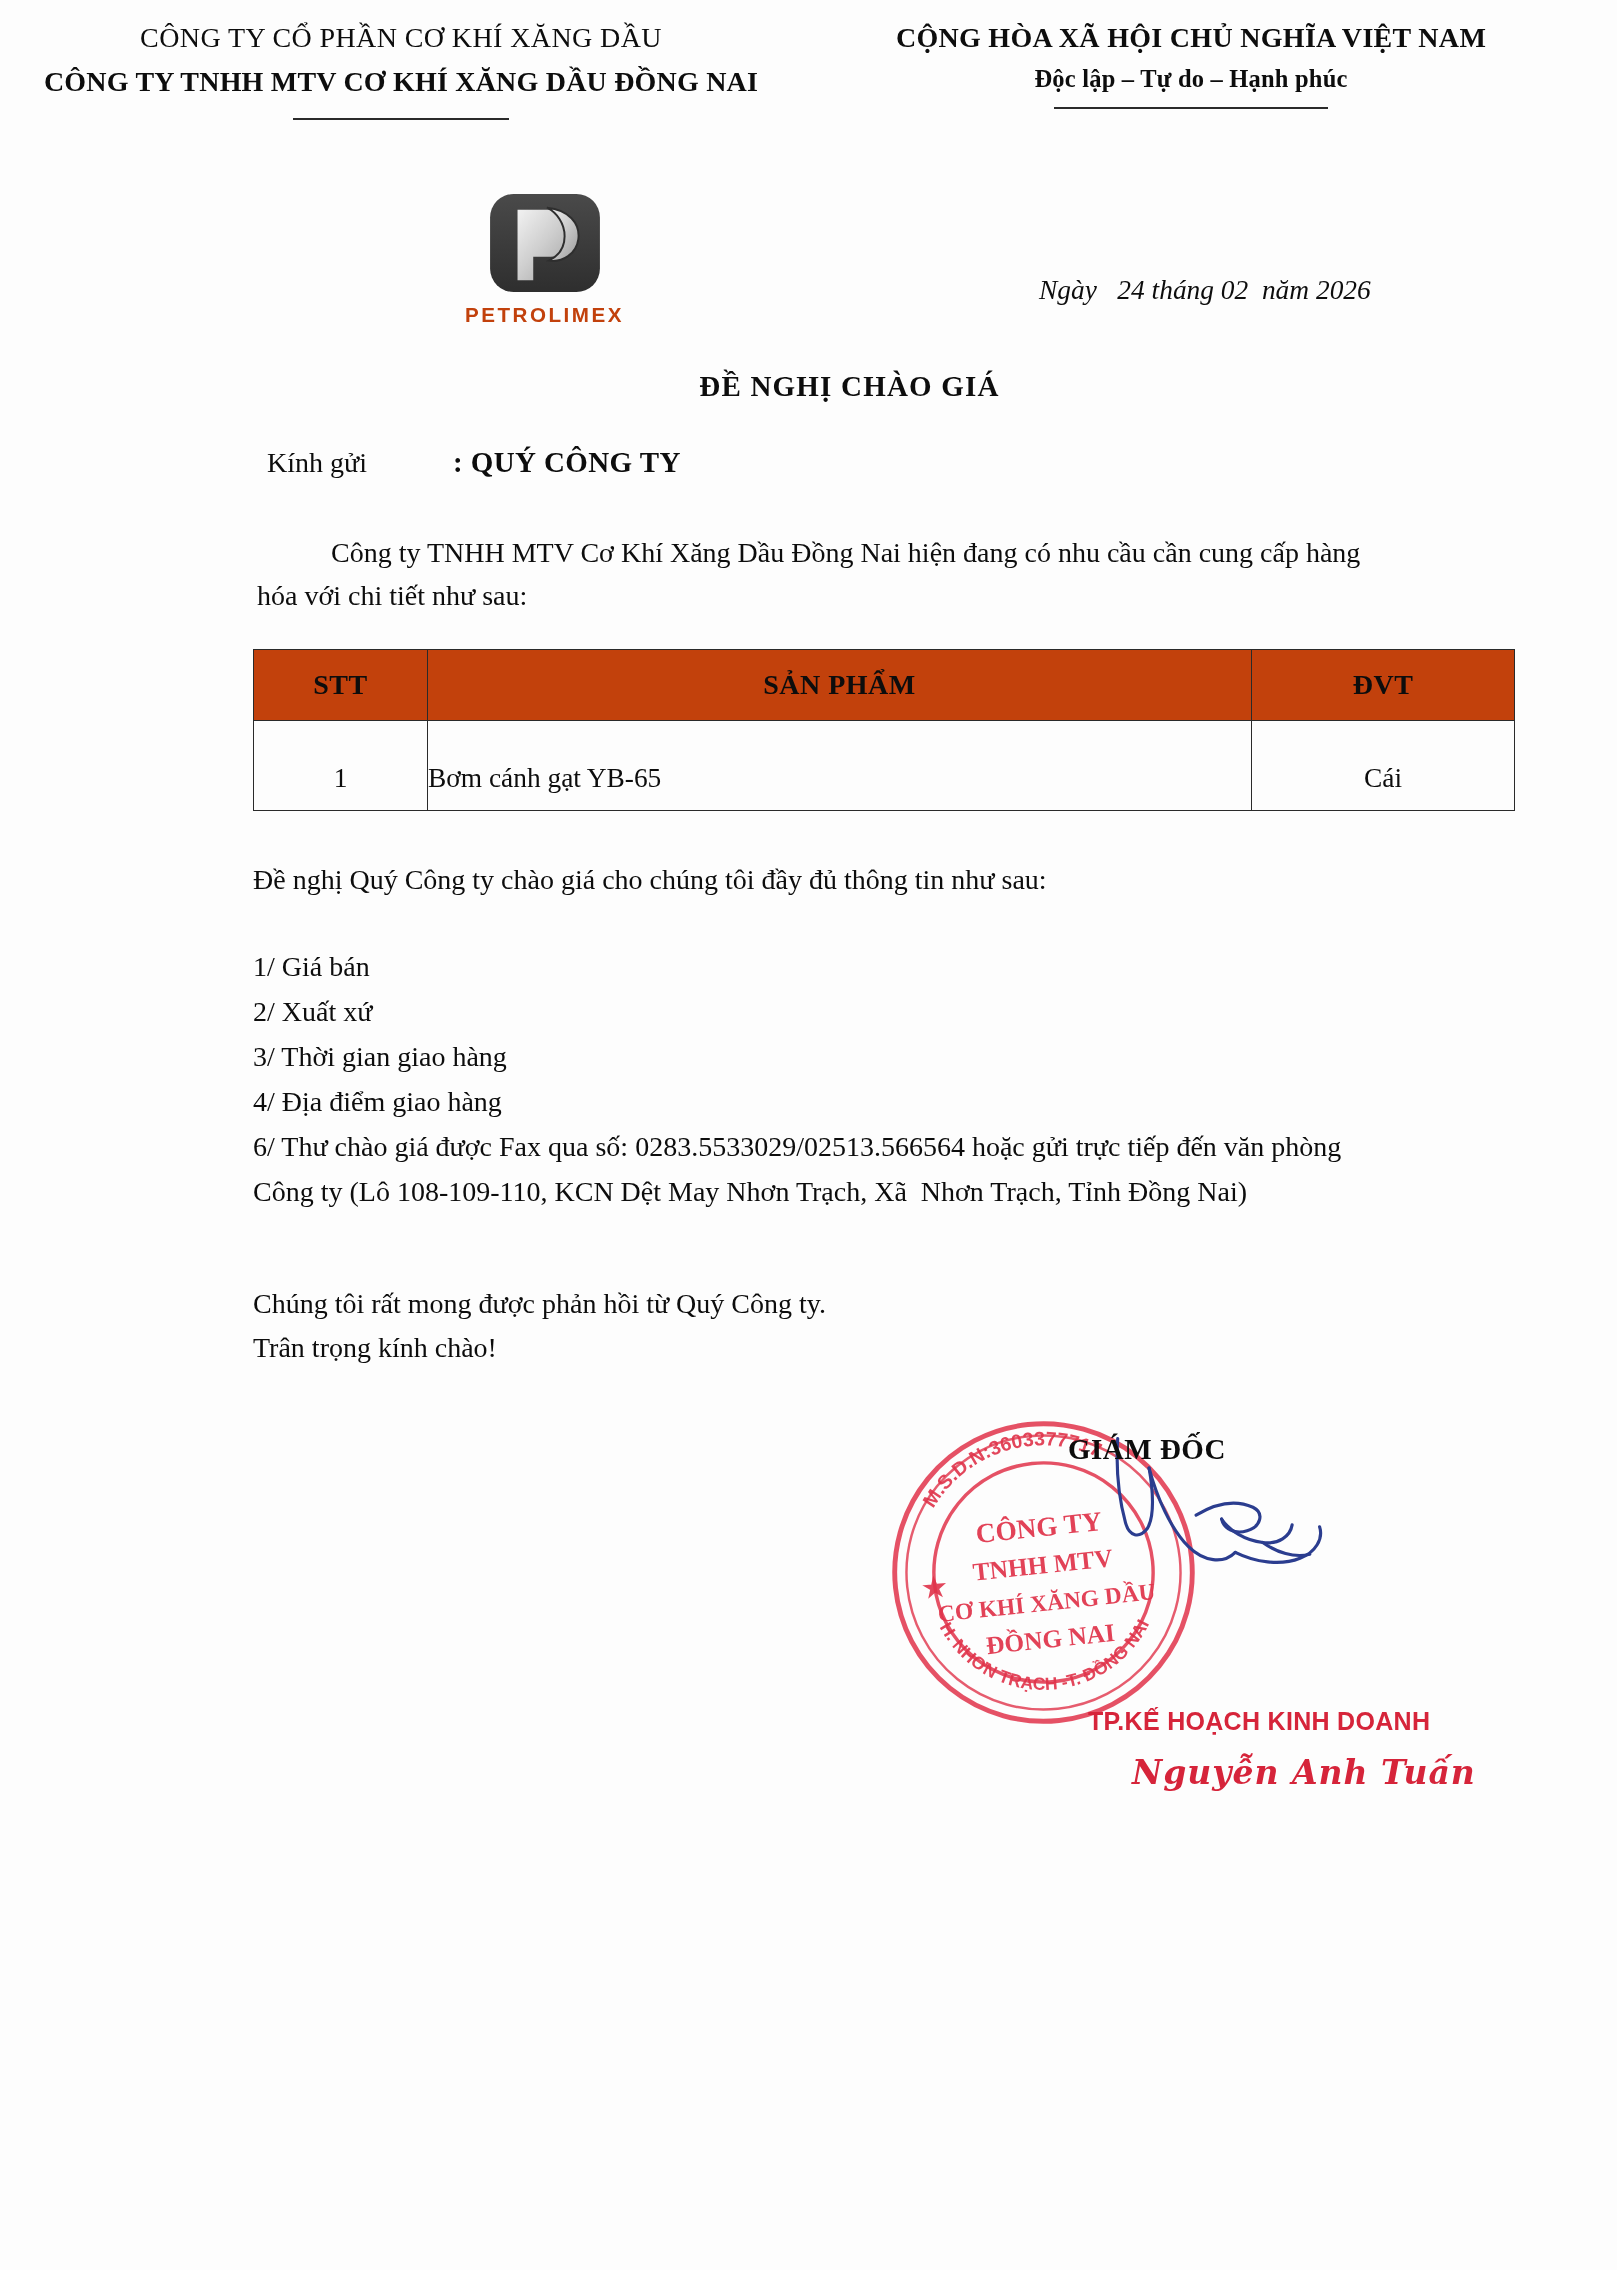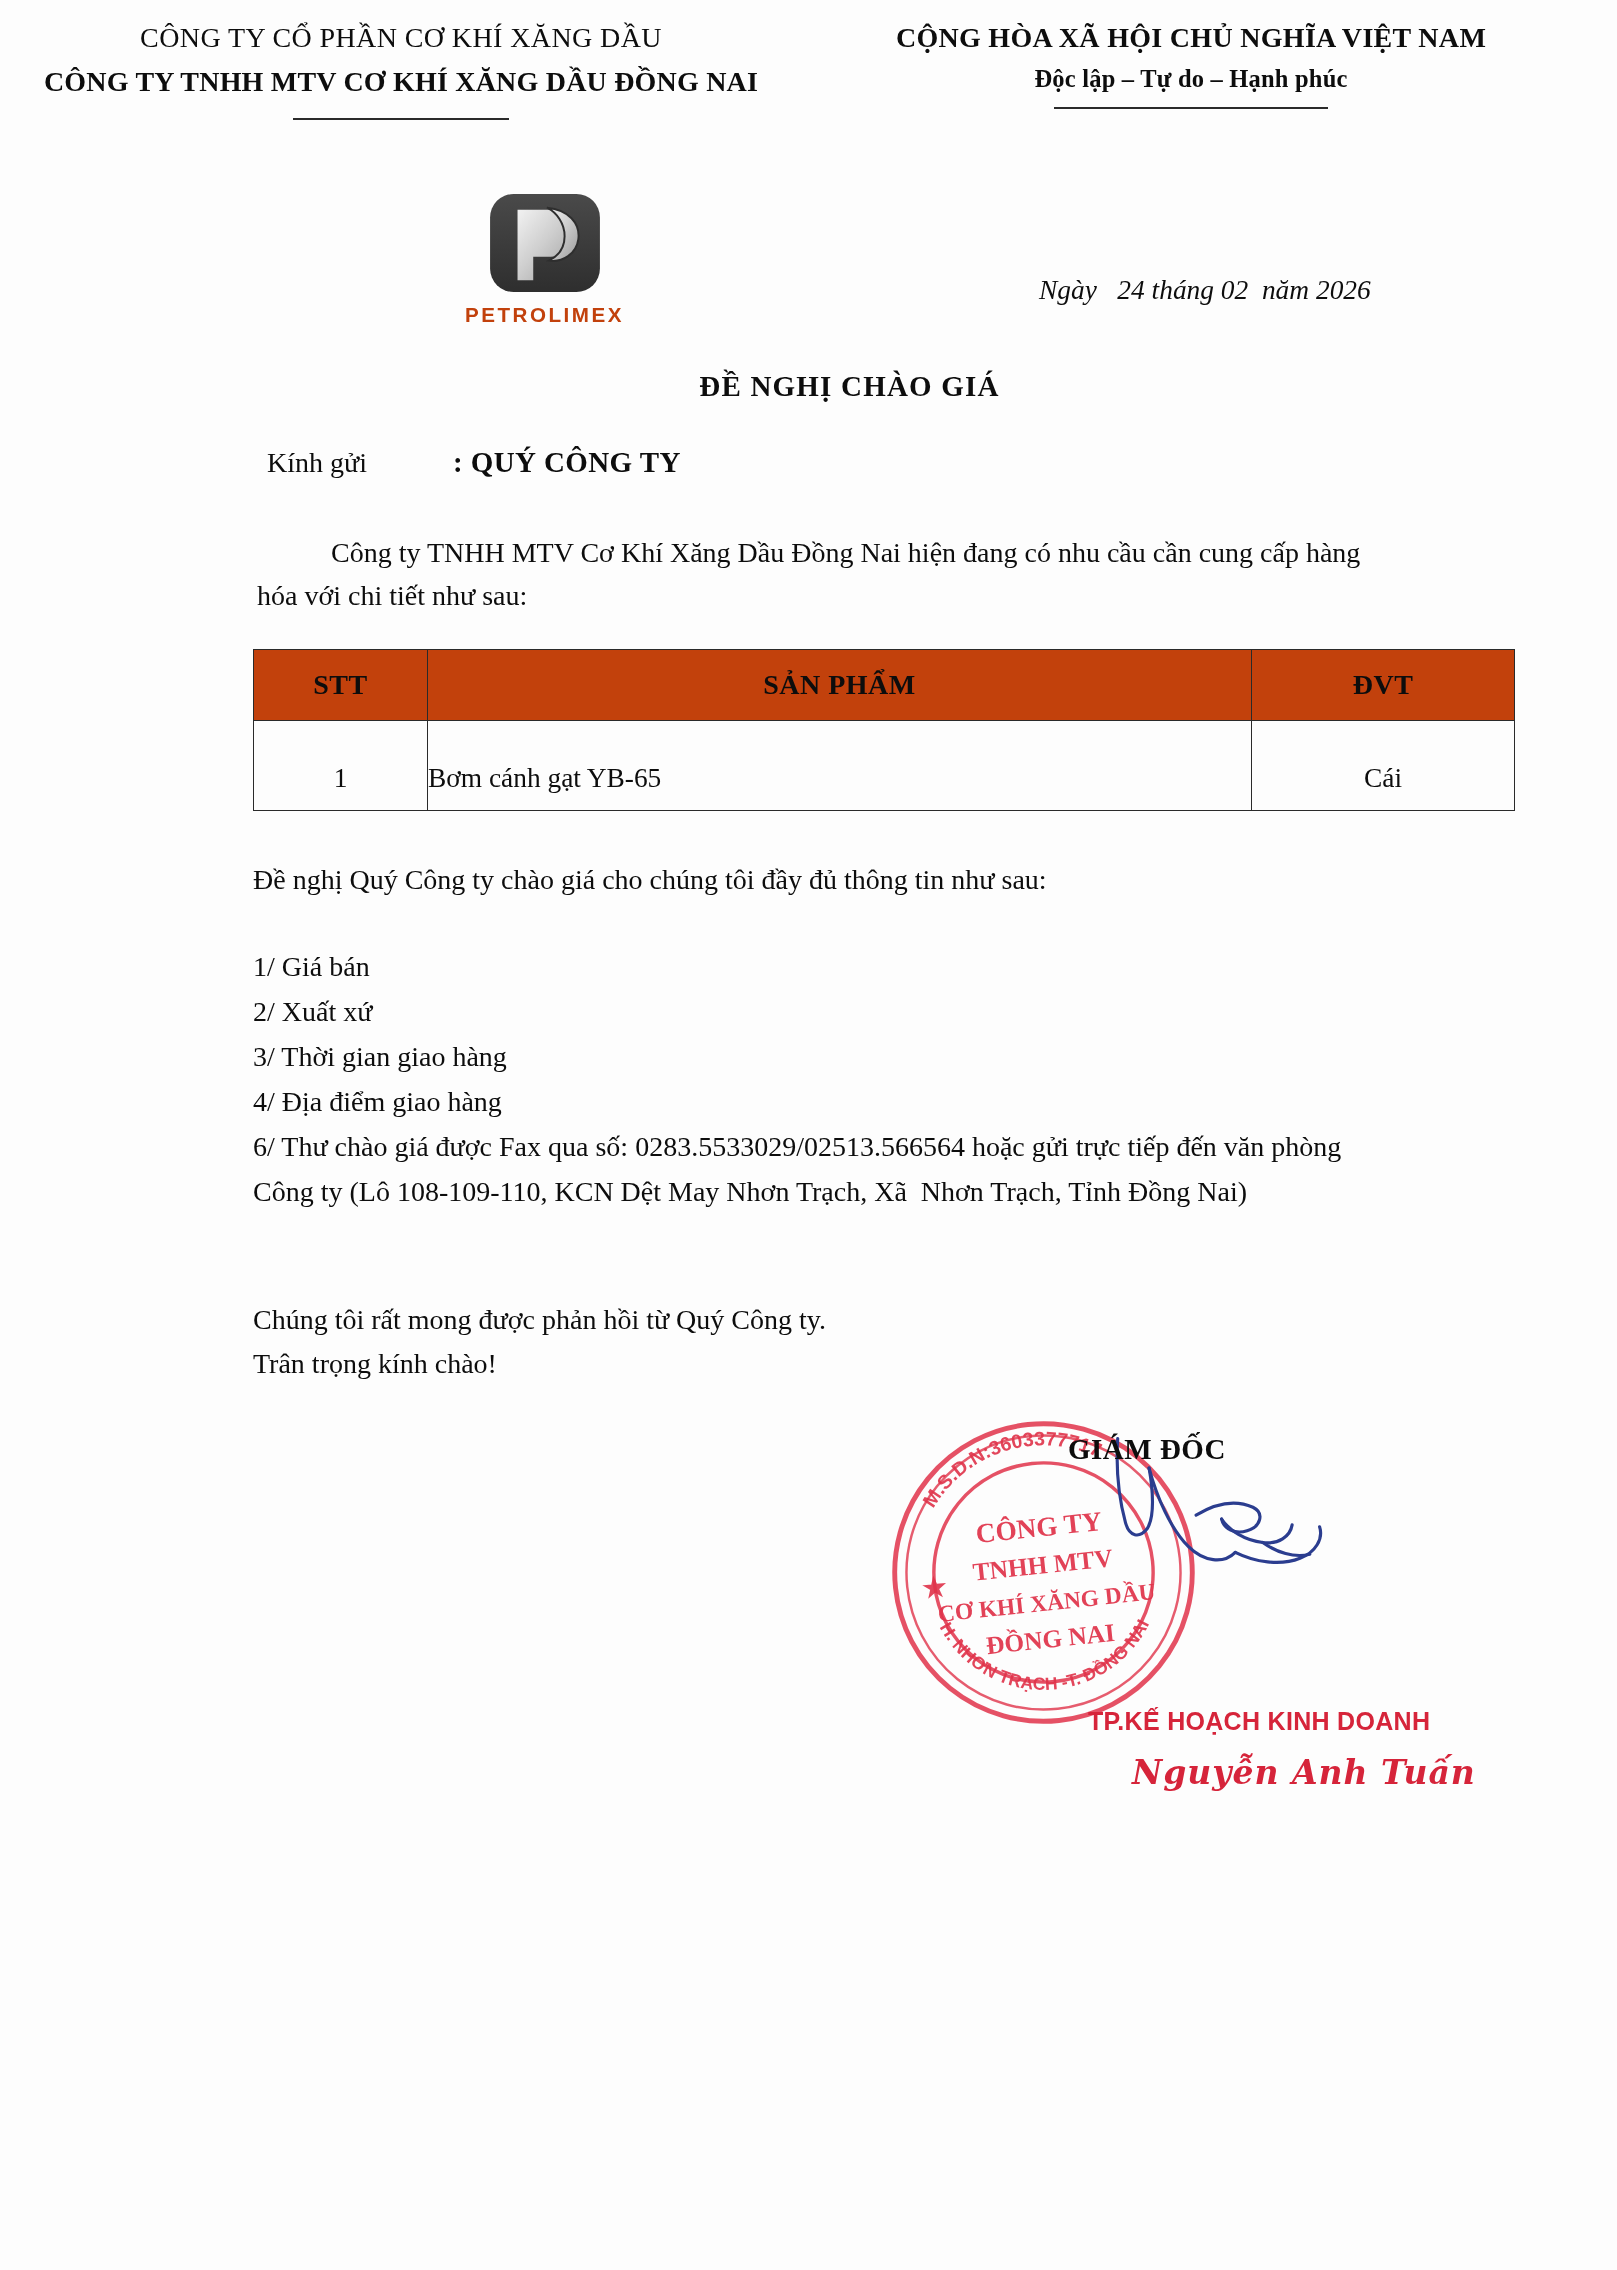--- a/index.html
+++ b/index.html
@@ -196,21 +196,20 @@
   .req-item { white-space: pre-wrap; }
   .req-cont { white-space: pre-wrap; }
 
   
   .closing {
     position: absolute;
     top: 1282px;
     left: 253px;
     font-size: 28px;
     line-height: 1.58;
-    margin-top: 16px;
   }
 
   
   .sig-title {
     position: absolute;
     top: 1433px;
     left: 1068px;
     font-weight: bold;
     font-size: 29px;
     letter-spacing: 0.5px;

